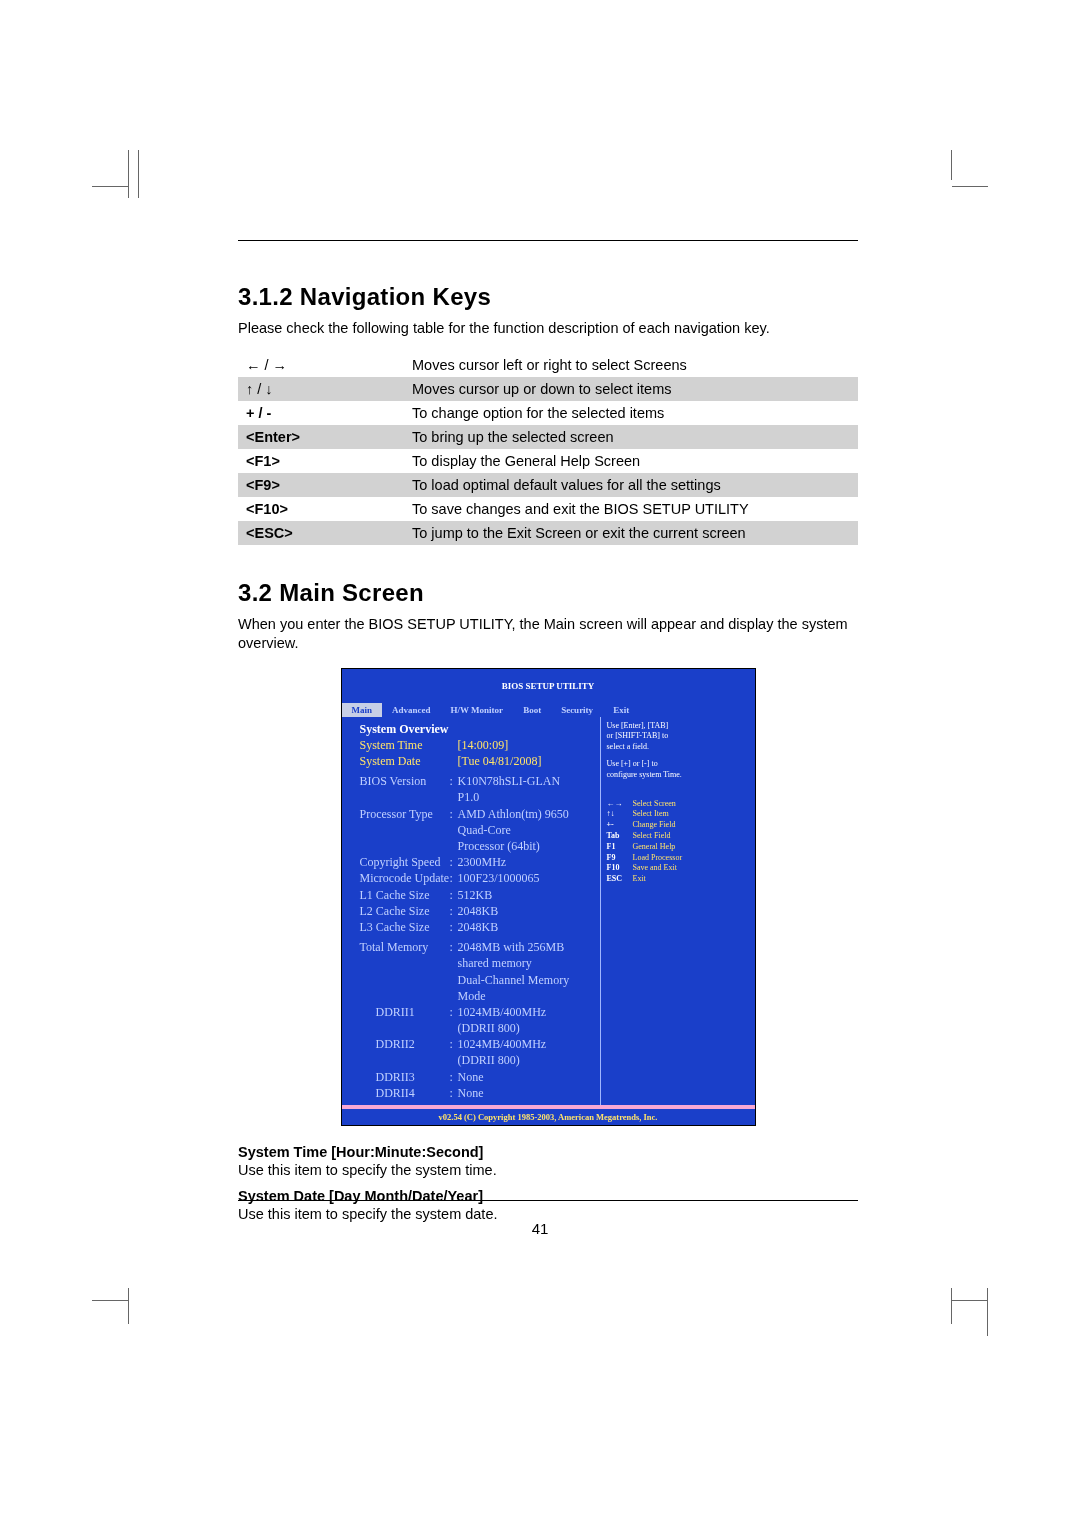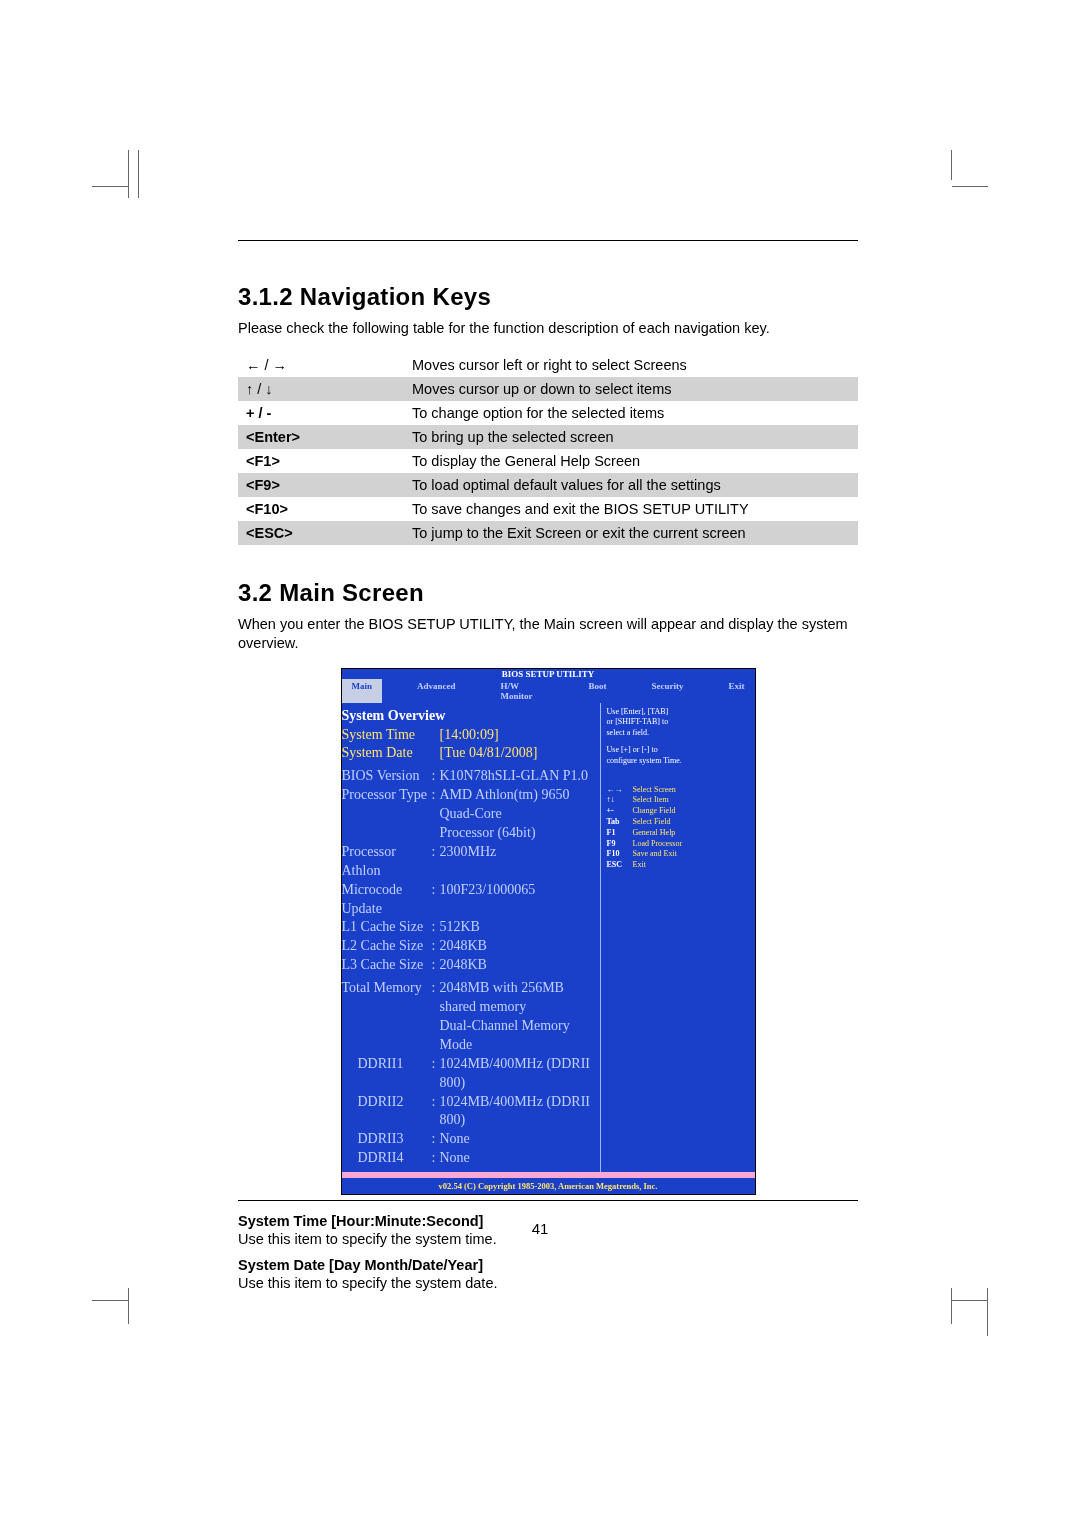--- a/index.html
+++ b/index.html
@@ -87,46 +87,45 @@
   .bios {
     border: 1px solid #000;
     font-family: "Times New Roman", serif;
     font-size: 8.5px;
     color: #fff;
   }
   .bios-title {
     background: #1a3fc9;
     text-align: center;
     font-weight: bold;
-    padding: 0 0;
+    padding: 12px 0;
     font-size: 9px;
   }
   .bios-tabs {
     background: #1a3fc9;
     display: flex;
     font-weight: bold;
     font-size: 9px;
-    gap: 25px;
   }
   .bios-tabs span {
     padding: 2px 10px;
     color: #c0d0ff;
   }
   .bios-tabs span.active {
     background: #c7cfe6;
     color: #1a3fc9;
   }
   .bios-body {
     display: flex;
     background: #1a3fc9;
   }
   .bios-left {
     flex: 1;
-    padding: 4px 0;
-    font-size: 14px;
+    padding: 4px 18px;
+    font-size: 12px;
     line-height: 1.35;
     border-right: 1px solid #9fb6ff;
   }
   .bios-right {
     width: 142px;
     padding: 4px 6px;
     font-size: 8px;
     line-height: 1.35;
   }
   .bios-left .hdr { color: #fff; font-weight: bold; }
@@ -142,21 +141,21 @@
   .bios-right .krow { display:flex; }
   .bios-right .krow .k { width:26px; color:#fff; font-weight:bold;}
   .bios-right .krow .d { color:#ffe36b; }
   .bios-footer {
     background: #1a3fc9;
     color: #ffe36b;
     text-align: center;
     font-weight: bold;
     font-size: 8.5px;
     padding: 3px 0;
-    border-top:6px solid #f9a8d4;
+    border-top:4px solid #f9a8d4;
   }
   .item-title { font-weight: bold; font-size: 14.5px; margin: 6px 0 2px 0;}
   .item-desc { font-size: 14.5px; margin: 0 0 10px 0;}
   .pagenum {
     position: absolute;
     left: 0; right: 0;
     top: 1220px;
     text-align: center;
     font-size: 15px;
   }
@@ -270,21 +269,21 @@
               <span class="l">Processor Type</span>
               <span class="c">:</span>
               <span class="r">AMD Athlon(tm) 9650 Quad-Core</span>
             </div>
           <div class="row">
               <span class="l"></span>
               <span class="c"></span>
               <span class="r">Processor (64bit)</span>
             </div>
           <div class="row">
-              <span class="l">Processor Athlon</span>
+              <span class="l">Copyright Speed</span>
               <span class="c">:</span>
               <span class="r">2300MHz</span>
             </div>
           <div class="row">
               <span class="l">Microcode Update</span>
               <span class="c">:</span>
               <span class="r">100F23/1000065</span>
             </div>
           <div class="row">
               <span class="l">L1 Cache Size</span>

